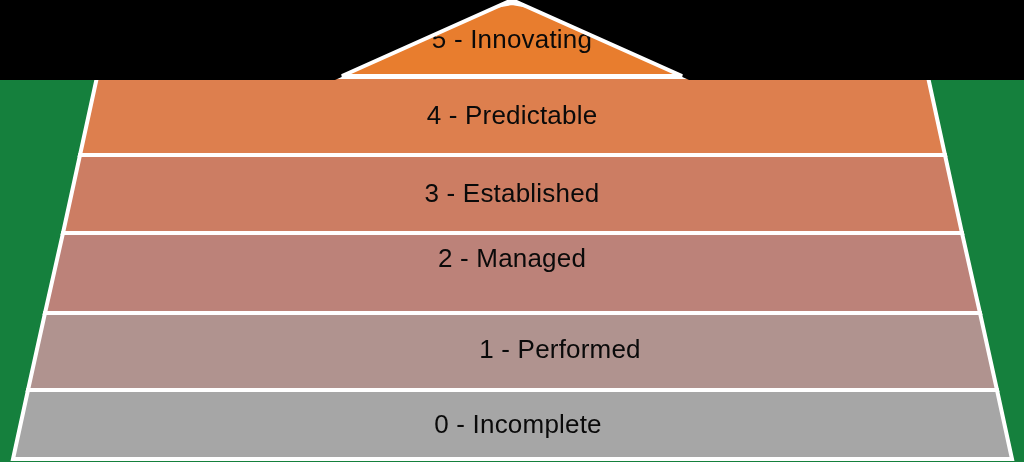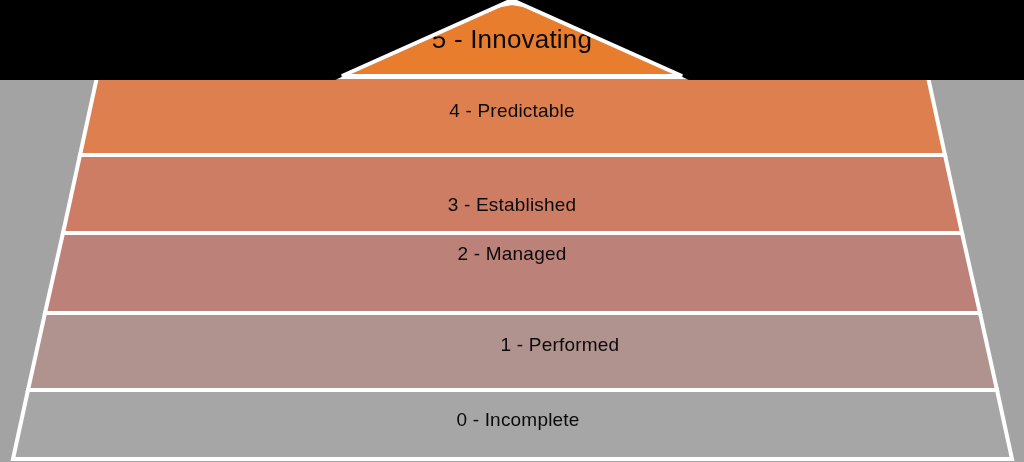--- a/index.html
+++ b/index.html
@@ -12,21 +12,21 @@
     width: 1024px;
     height: 462px;
     overflow: hidden;
     font-family: "Liberation Sans", sans-serif;
   }
 
   #diagram-root {
     position: relative;
     width: 1024px;
     height: 462px;
-    background: #a3a3a3;
+    background: #15803d;
   }
 
   .pyramid-svg {
     position: absolute;
     left: 0;
     top: 0;
     width: 1024px;
     height: 462px;
   }
 
@@ -41,21 +41,21 @@
   }
 
   .band-label {
     position: absolute;
     left: 0;
     width: 1024px;
     text-align: center;
     color: #0a0a0a;
     font-family: "Liberation Sans", sans-serif;
     font-weight: 400;
-    font-size: 19px;
+    font-size: 26px;
     letter-spacing: 0.2px;
     white-space: nowrap;
     pointer-events: auto;
   }
 
   
   .band-label.apex {
     font-size: 26px;
     top: 24px;
     z-index: 1;
@@ -109,21 +109,21 @@
 
     <svg class="apex-tri" viewBox="0 0 354 80" preserveAspectRatio="none">
 
       <path d="M0,0 L0,80 L177,0 Z" fill="#000000"></path>
       <path d="M354,0 L354,80 L177,0 Z" fill="#000000"></path>
       <path d="M177,0 L347,76 L7,76 Z" fill="none" stroke="#FFFFFF" stroke-width="4"></path>
     </svg>
 
     <div class="band-label" style="top: 100px;">4 - Predictable</div>
 
-    <div class="band-label" style="top: 194px;">3 - Established</div>
+    <div class="band-label" style="top: 178px;">3 - Established</div>
 
     <div class="band-label" style="top: 243px;">2 - Managed</div>
 
     <div class="band-label" style="top: 334px; padding-left: 48px;">1 - Performed</div>
 
     <div class="band-label" style="top: 409px; padding-left: 6px;">0 - Incomplete</div>
 
   </div>
 </div>
 

